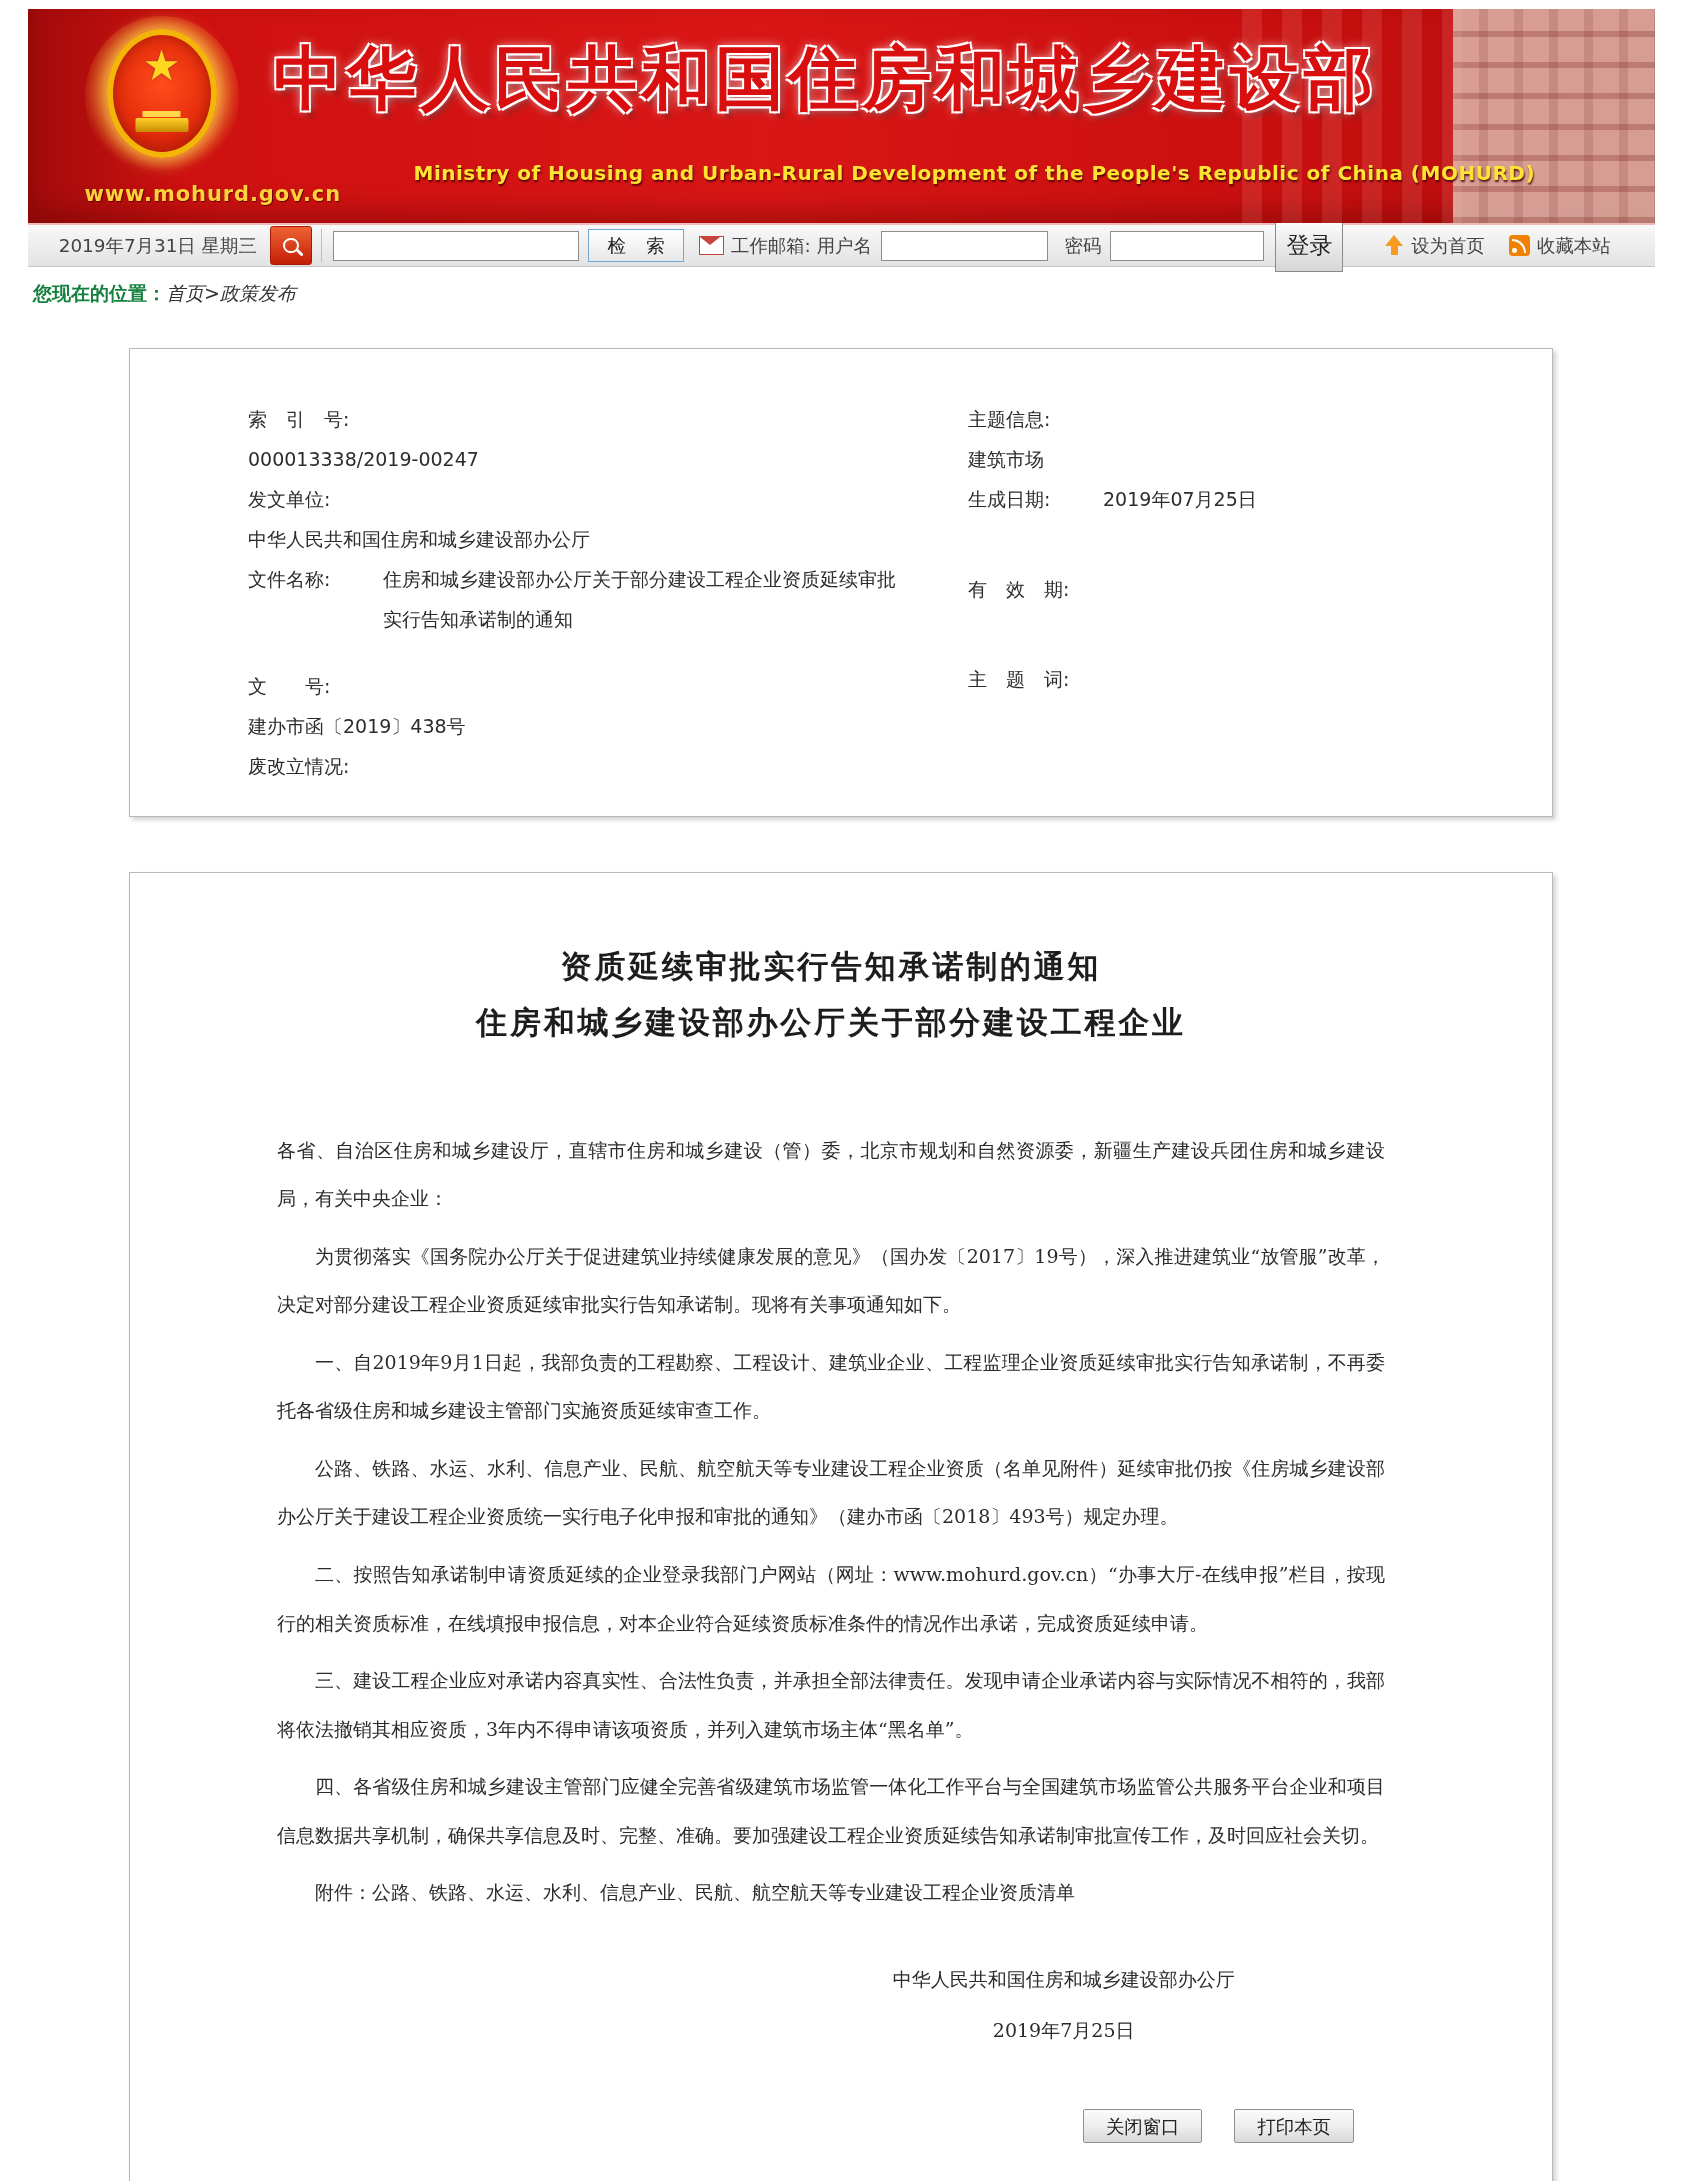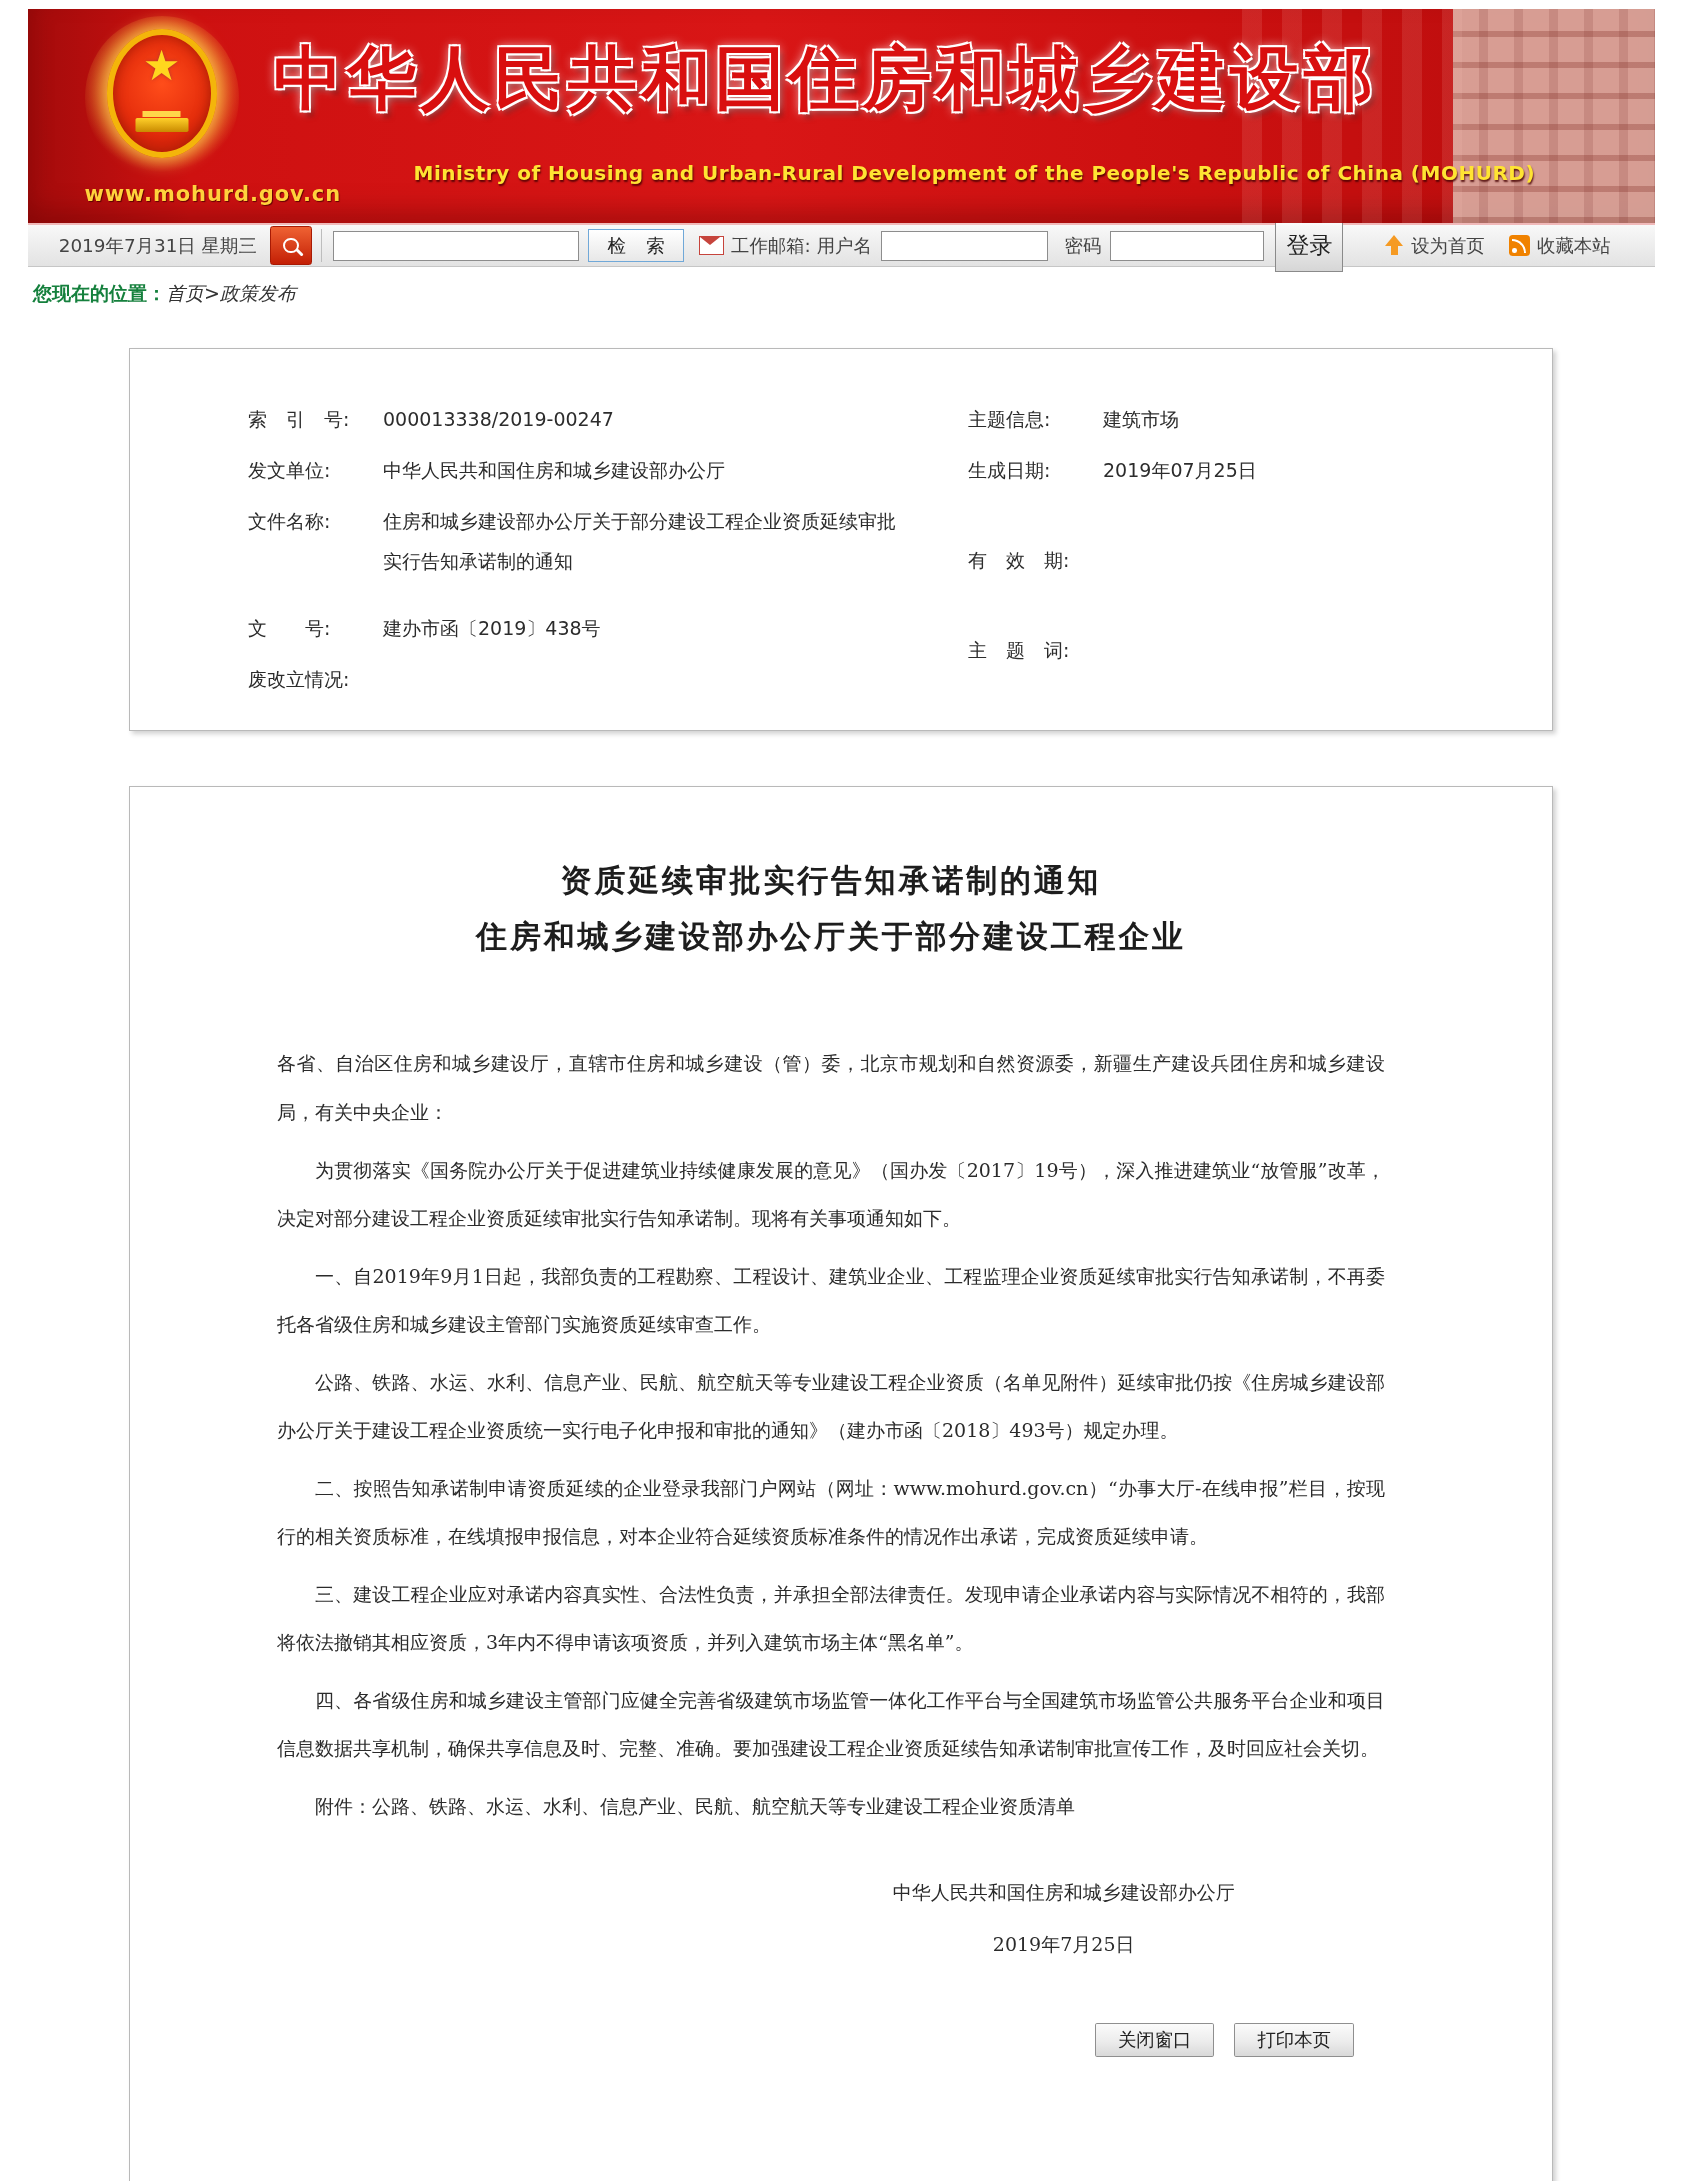--- a/index.html
+++ b/index.html
@@ -108,39 +108,39 @@
     margin: 40px 129px 0 129px; min-height: 323px;
     border:0.9px solid #b9b9b9; background:#fff;
     box-shadow: 2.8px 2.8px 4.6px rgba(0,0,0,.18);
     display:flex; padding: 51px 0 18.4px 0;
   }
   .meta-left  { width:57%; padding-left:118px; }
   .meta-right { width:43%; padding-left:27.5px; }
   .meta-row { display:flex; align-items:flex-start; font-size:19px; line-height:2.1; color:#2c2c2c; }
   .meta-label { width:135px; flex-shrink:0; white-space:pre; }
   .meta-value { max-width:523px; }
-  .mh55 { min-height:51px; } .mh110 { min-height:107px; } .mh95 { min-height:90px; } .mh65 { min-height:62px; }
+  .mh55 { min-height:51px;flex-direction:column; } .mh110 { min-height:107px; } .mh95 { min-height:90px; } .mh65 { min-height:62px; }
   
   .doc-card {
     margin: 55px 129px 0 129px; min-height: 1400px;
     border:0.9px solid #b9b9b9; background:#fff;
     box-shadow: 2.8px 2.8px 4.6px rgba(0,0,0,.18);
     padding-bottom: 51px;
   }
   .doc-inner { padding: 66px 167px 0 147px; }
   .doc-title { text-align:center; font-family:"DejaVu Serif","Liberation Serif",serif;
     font-size:31px; font-weight:bold; letter-spacing:2.8px; line-height:1.8; color:#1d1d1d; }
   .doc-body { margin-top: 75px; font-family:"DejaVu Serif","Liberation Serif",serif;
     font-size:19px; color:#2b2b2b; line-height:2.55; text-align:justify; }
   .doc-body p { margin-bottom: 9.2px; }
   .p-indent { text-indent: 2em; }
   .signature { margin-top: 37px; margin-left: 50%; width: 42%; text-align:center;
     font-family:"DejaVu Serif","Liberation Serif",serif; font-size:19px; line-height:2.7; color:#2b2b2b; }
   .disclosure { margin-top: 13px; font-family:"DejaVu Serif","Liberation Serif",serif; font-size:19px; color:#2b2b2b; }
-  .btn-row { margin-top: 53px; display:flex; justify-content:flex-end; gap:20px; padding-right: 31px; }
+  .btn-row { margin-top: 53px; display:flex; justify-content:flex-end; gap:32px; padding-right: 31px; }
   .doc-btn {
     min-width:119px; height:34px; padding:0 22px; font-size:18.4px; color:#222;
     background: linear-gradient(#fbfbfb 0%, #ececec 55%, #d9d9d9 100%);
     border:0.9px solid #8f8f8f; border-radius:1.8px; cursor:pointer;
   }
 </style>
 </head>
 <body>
 
 <div class="banner">

